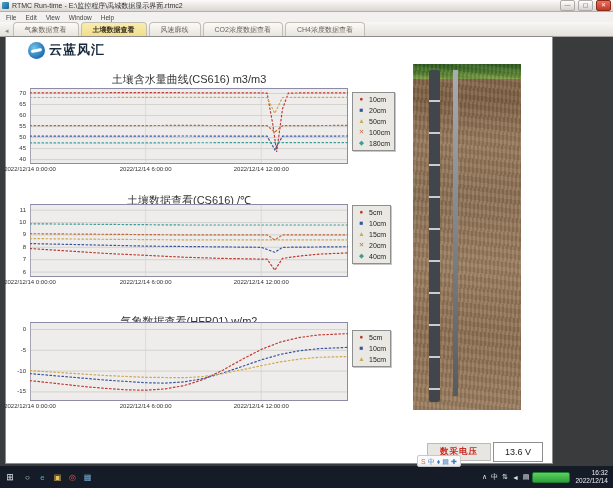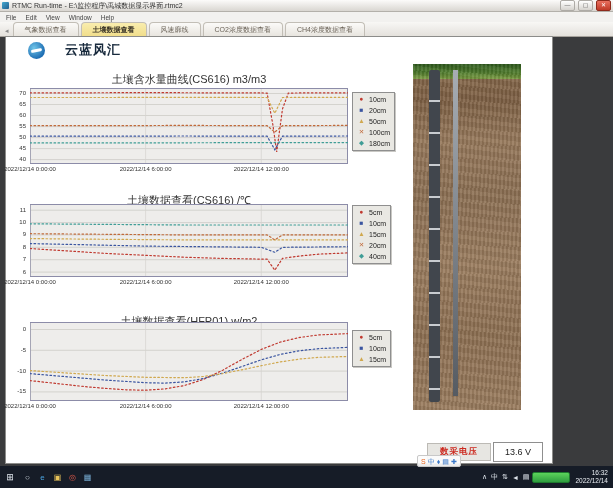--- a/index.html
+++ b/index.html
@@ -23,21 +23,21 @@
           background:linear-gradient(#f8f7f5,#e4e1dc);border-bottom:1px solid #a6a29c;
           display:flex;align-items:flex-end;gap:2px;padding-left:3px;}
   .tab-scroll{font-size:7px;color:#888;padding:0 2px 1px;}
   .tab{font-size:7px;color:#6a6257;padding:2px 11px 1px;white-space:nowrap;
        background:linear-gradient(#fbfaf8,#e8e5df);border:1px solid #c2beb6;border-bottom:none;
        border-radius:4px 4px 0 0;}
   .tab.active{background:linear-gradient(#f9edae,#f1de8c);color:#3a3427;font-weight:bold;}
   
   .page{position:absolute;left:6px;top:37px;width:546px;height:426px;background:#fff;
         box-shadow:0 0 0 1px #8c8c8a;}
-  .logo{position:absolute;left:22px;top:4px;display:flex;align-items:center;gap:20px;}
+  .logo{position:absolute;left:22px;top:4px;display:flex;align-items:center;gap:4px;}
   .logo-mark{width:17px;height:17px;border-radius:50%;
              background:radial-gradient(circle at 35% 35%,#6fc4e8,#1f6fb4 70%);position:relative;}
   .logo-mark::after{content:"";position:absolute;left:3px;top:7px;width:11px;height:3px;border-radius:2px;
              background:#fff;transform:rotate(-12deg);}
   .logo-text{font-size:13px;font-weight:bold;color:#17293c;letter-spacing:1px;}
   .clockbox{position:absolute;left:406px;top:1px;width:139px;height:17px;background:#fff;
             border:1px solid #a9a9a9;font-size:10px;color:#222;display:flex;align-items:center;
             padding-left:5px;}
   
   .chart{position:absolute;left:0;width:546px;}
@@ -224,21 +224,21 @@
             <span class="legend-marker" style="color: rgb(192, 106, 58);">✕</span>
             <span class="legend-label">20cm</span>
           </div>
           <div class="legend-row">
             <span class="legend-marker" style="color: rgb(63, 157, 150);">◆</span>
             <span class="legend-label">40cm</span>
           </div>
         </div>
       </div>
     <div class="chart" id="chart2" style="top: 277px;">
-      <div class="chart-title">土壤数据查看(HFP01)  w/m2</div>
+      <div class="chart-title">气象数据查看(HFP01)  w/m2</div>
       <svg class="plot" width="318" height="79" style="top: 8px;">
           <rect x="0.5" y="0.5" width="317" height="78" fill="#eeedeb" stroke="#8c8ca8"></rect>
           <line x1="1" x2="317" y1="7.5" y2="7.5" stroke="#c9c7c2" stroke-width="0.7"></line>
           <line x1="1" x2="317" y1="28.3" y2="28.3" stroke="#c9c7c2" stroke-width="0.7"></line>
           <line x1="1" x2="317" y1="49.1" y2="49.1" stroke="#c9c7c2" stroke-width="0.7"></line>
           <line x1="1" x2="317" y1="69.9" y2="69.9" stroke="#c9c7c2" stroke-width="0.7"></line>
           <line y1="1" y2="78" x1="0.0" x2="0.0" stroke="#d4d2ce" stroke-width="0.7"></line>
           <line y1="1" y2="78" x1="115.6" x2="115.6" stroke="#d4d2ce" stroke-width="0.7"></line>
           <line y1="1" y2="78" x1="231.3" x2="231.3" stroke="#d4d2ce" stroke-width="0.7"></line>
           <polyline points="0.0,58.6 19.3,60.7 38.5,62.8 57.8,64.9 77.1,66.5 96.4,67.8 115.6,68.2 134.9,66.9 154.2,63.6 173.5,57.4 192.7,48.2 212.0,37.4 231.3,27.4 250.5,20.0 269.8,15.4 289.1,12.9 318.0,11.6" fill="none" stroke="#c03a30" stroke-width="1.2" stroke-linecap="round" stroke-dasharray="1.6 2.4"></polyline>

